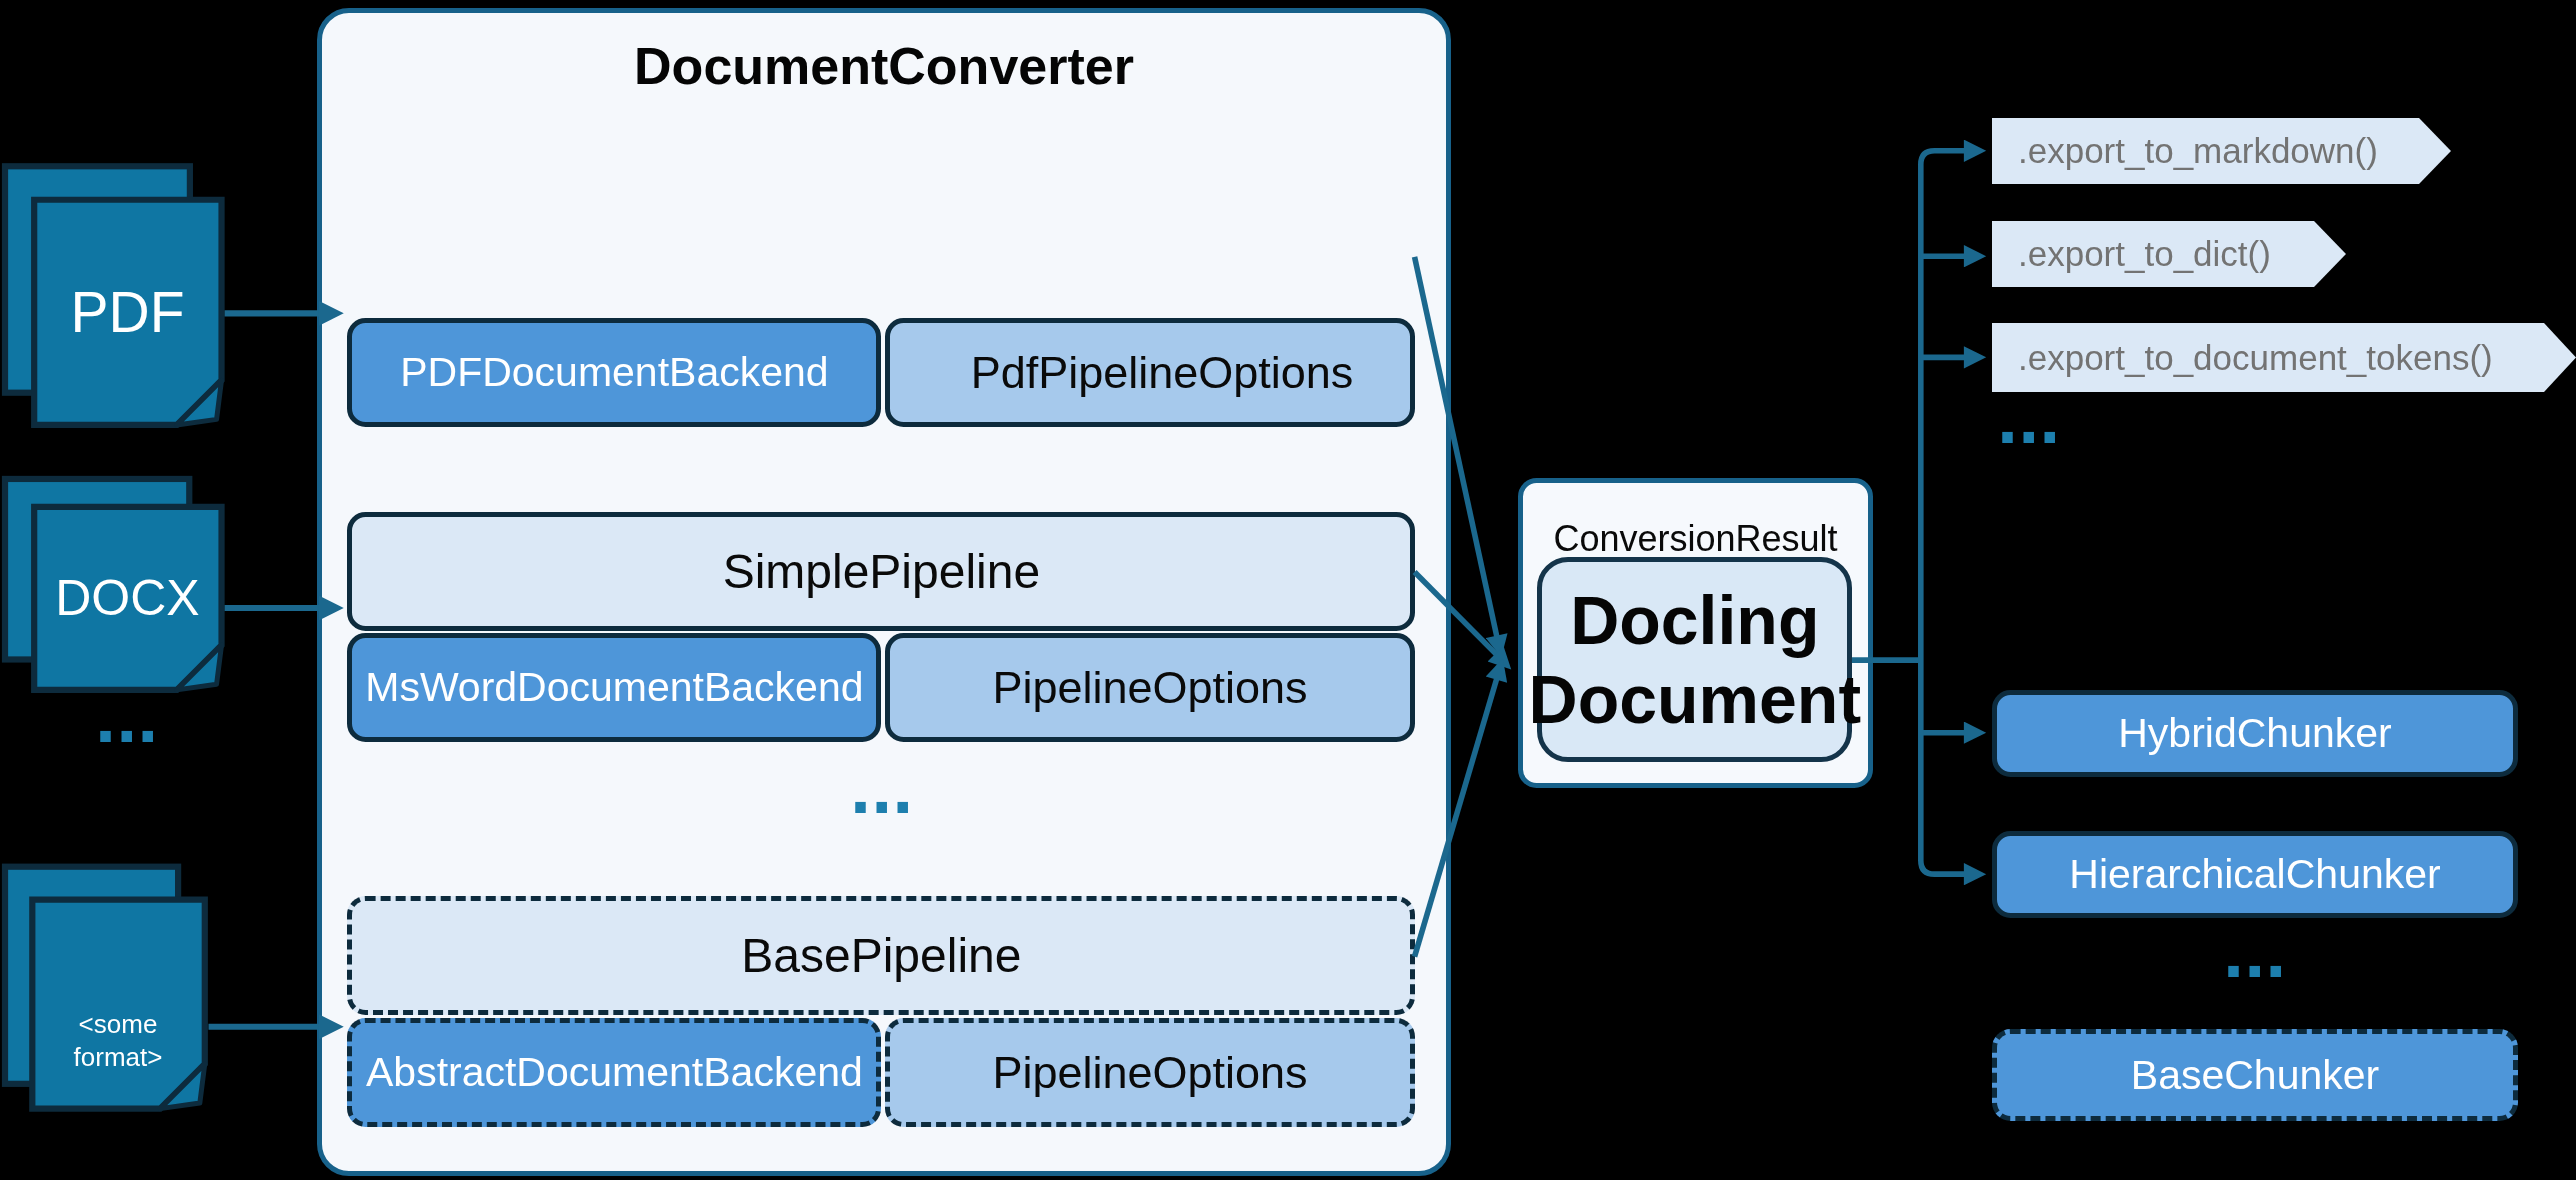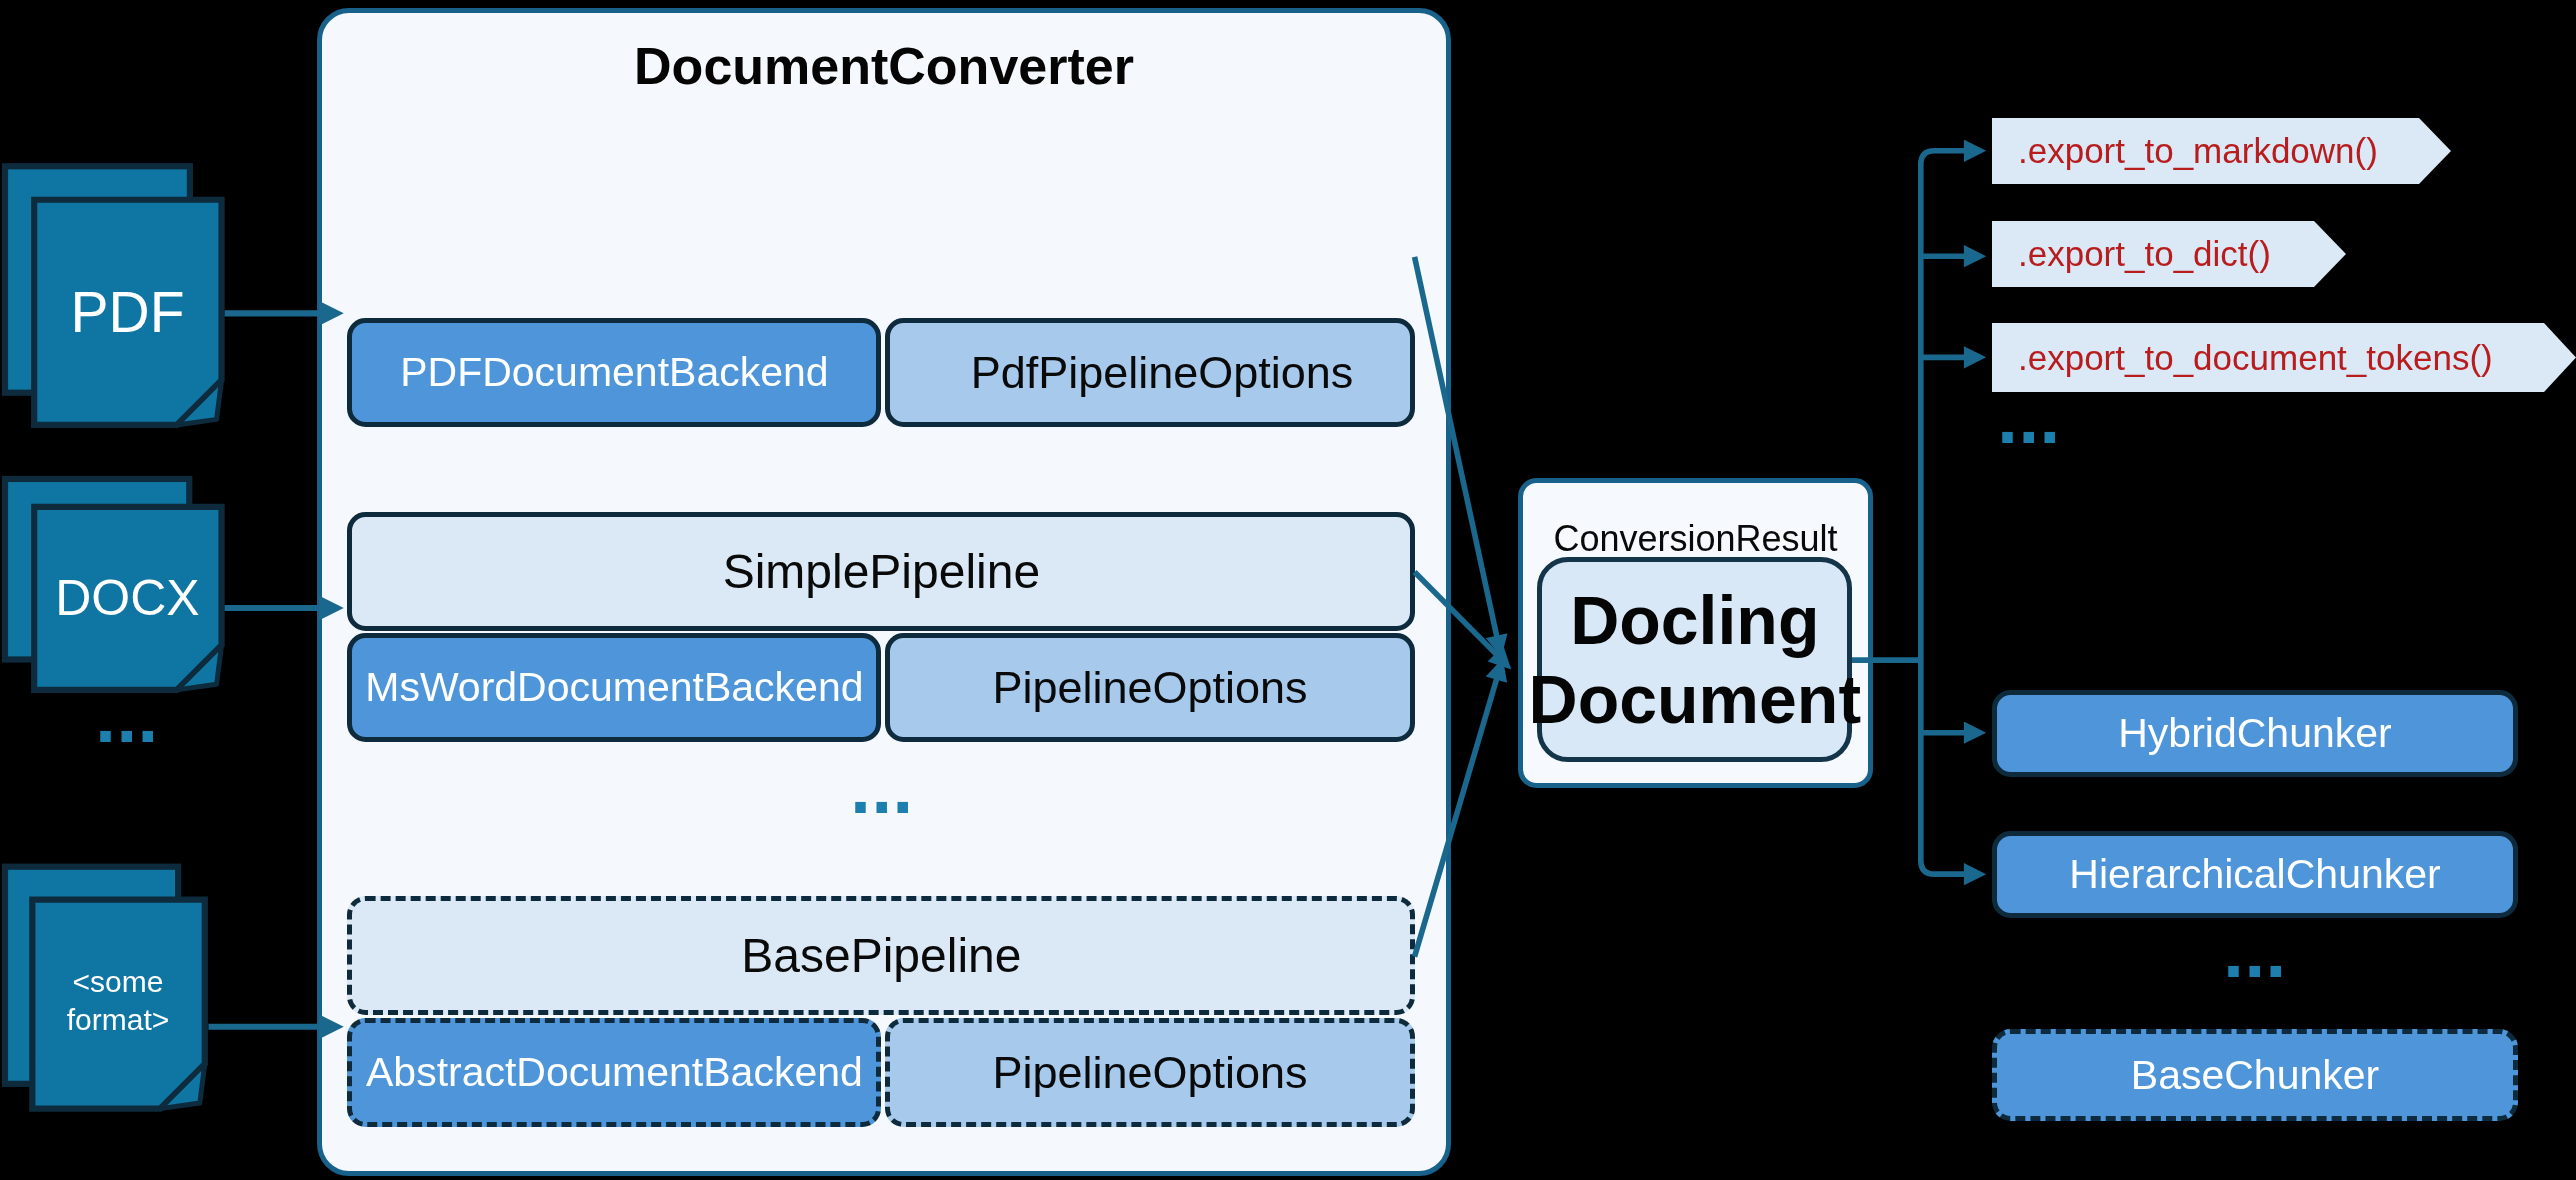--- a/index.html
+++ b/index.html
@@ -21,31 +21,31 @@
   .backend{left:25.4px;width:534px;height:109px;background:#4e96d9;border:5px solid #0d2b3d;
            border-radius:18.6px;font-size:41px;color:#ffffff;}
   .options{left:563px;width:530px;height:109px;background:#a6c9ec;border:5px solid #0d2b3d;
            border-radius:18.6px;font-size:45px;color:#0a0a0a;}
   .dashed{border-style:dashed;}
 
   
   .doc-label{color:#ffffff;line-height:1.25;}
   .pdf-label{left:34px;top:200px;width:187px;height:225px;font-size:57px;}
   .docx-label{left:34px;top:507px;width:187px;height:183px;font-size:50px;}
-  .some-label{left:32px;top:896px;width:172px;height:209px;font-size:30px;}
+  .some-label{left:32px;top:936px;width:172px;height:209px;font-size:26px;}
 
   
   .convresult{left:1518px;top:478px;width:355px;height:310px;background:#f6f9fd;
               border:5px solid #17618a;border-radius:18.6px;}
   .convresult-label{left:0;top:6px;width:100%;height:43px;font-size:36px;color:#0a0a0a;margin-top:28px;}
   .docling{left:14.3px;top:74px;width:315px;height:205px;background:#d9e8f6;border:5px solid #14344a;
            border-radius:31px;font-size:68px;font-weight:700;color:#050505;line-height:1.15;padding:0 43px;}
 
   
-  .tag{left:1992px;height:66px;background:#dbe8f6;color:#b91c1c;font-size:35px;
+  .tag{left:1992px;height:66px;background:#dbe8f6;color:#737373;font-size:35px;
        display:flex;align-items:center;padding-left:26px;
        clip-path:polygon(0 0, calc(100% - 32px) 0, 100% 50%, calc(100% - 32px) 100%, 0 100%);}
   .tag-markdown{top:118px;width:459px;}
   .tag-dict{top:221px;width:354px;}
   .tag-tokens{top:323px;width:584px;height:69px;}
 
   
   .chunker{left:1992px;width:526px;background:#4e96d9;border:5px solid #0d2b3d;border-radius:18.6px;
            font-size:41px;color:#ffffff;}
   .chunker-hybrid{top:690px;height:87px;}

